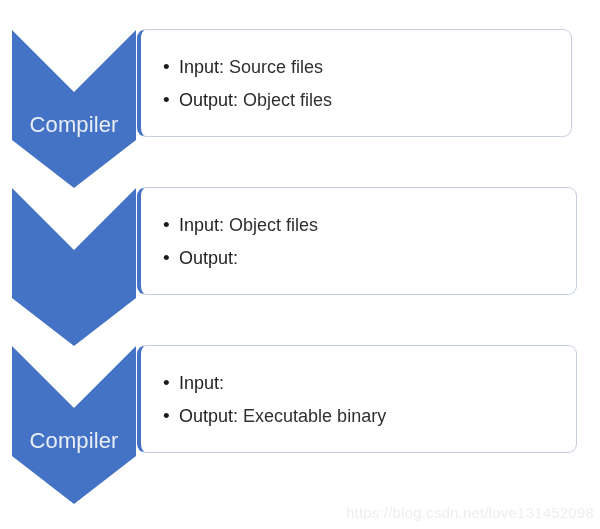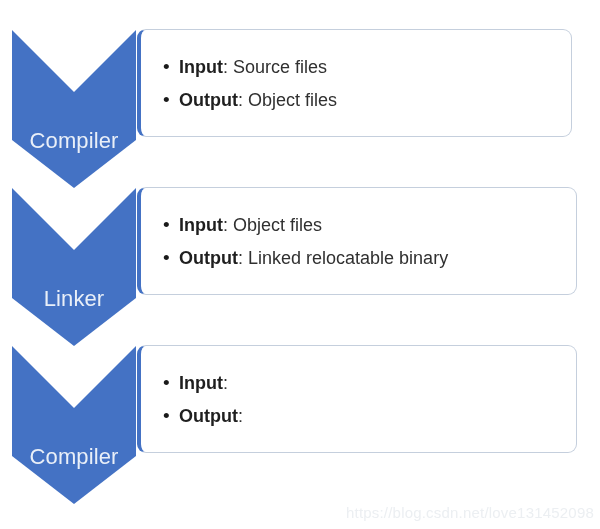--- a/index.html
+++ b/index.html
@@ -45,21 +45,21 @@
   }
   .chevron svg {
     display: block;
     width: 124px;
     height: 158px;
     overflow: visible;
   }
   .chevron-label {
     position: absolute;
     left: 0;
-    top: 16px;
+    top: 0;
     width: 124px;
     height: 110px;
     display: flex;
     align-items: flex-end;
     justify-content: center;
     padding-bottom: 4px;
     box-sizing: border-box;
     color: #e9eff8;
     font-size: 22px;
     font-weight: 400;
@@ -99,21 +99,21 @@
     padding: 7px 0;
   }
   .bullet-dot {
     flex: 0 0 auto;
     width: 16px;
     font-size: 19px;
     line-height: 1;
     color: #1a1a1a;
   }
   .bullet-label {
-    font-weight: 700;
+    font-weight: 400;
     color: #1f1f1f;
   }
   .bullet-sep {
     font-weight: 400;
     color: #303030;
     padding-right: 5px;
   }
   .bullet-value {
     font-weight: 400;
     color: #303030;
@@ -162,35 +162,33 @@
     </div>
   </div>
 
   <div class="stage stage-2">
 
     <div class="chevron">
       <svg viewBox="0 0 124 158">
         <path d="M0 0 L124 0 L124 110 L62 158 L0 110 Z" fill="#4472c4"></path>
         <path d="M0 0 L62 62 L124 0 Z" fill="#ffffff"></path>
       </svg>
-      <div class="chevron-label">Linker</div>
     </div>
 
     <div class="card card-2">
       <div class="bullet-row">
         <span class="bullet-dot">•</span>
         <span class="bullet-label">Input</span>
         <span class="bullet-sep">:</span>
         <span class="bullet-value">Object files</span>
       </div>
       <div class="bullet-row">
         <span class="bullet-dot">•</span>
         <span class="bullet-label">Output</span>
         <span class="bullet-sep">:</span>
-        <span class="bullet-value">Linked relocatable binary</span>
       </div>
     </div>
   </div>
 
   <div class="stage stage-3">
 
     <div class="chevron">
       <svg viewBox="0 0 124 158">
         <path d="M0 0 L124 0 L124 110 L62 158 L0 110 Z" fill="#4472c4"></path>
         <path d="M0 0 L62 62 L124 0 Z" fill="#ffffff"></path>
@@ -201,19 +199,20 @@
     <div class="card card-3">
       <div class="bullet-row">
         <span class="bullet-dot">•</span>
         <span class="bullet-label">Input</span>
         <span class="bullet-sep">:</span>
       </div>
       <div class="bullet-row">
         <span class="bullet-dot">•</span>
         <span class="bullet-label">Output</span>
         <span class="bullet-sep">:</span>
+        <span class="bullet-value">Executable binary</span>
       </div>
     </div>
   </div>
 
   <div class="watermark">https://blog.csdn.net/love131452098</div>
 
 </div>
 
 </body></html>

